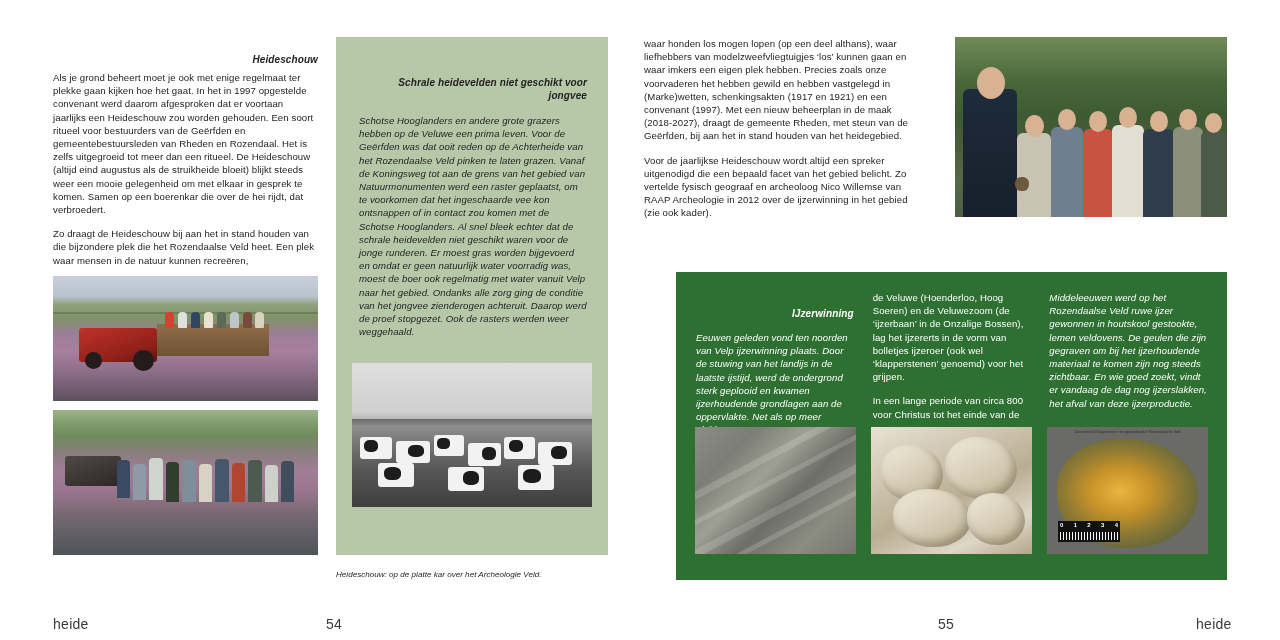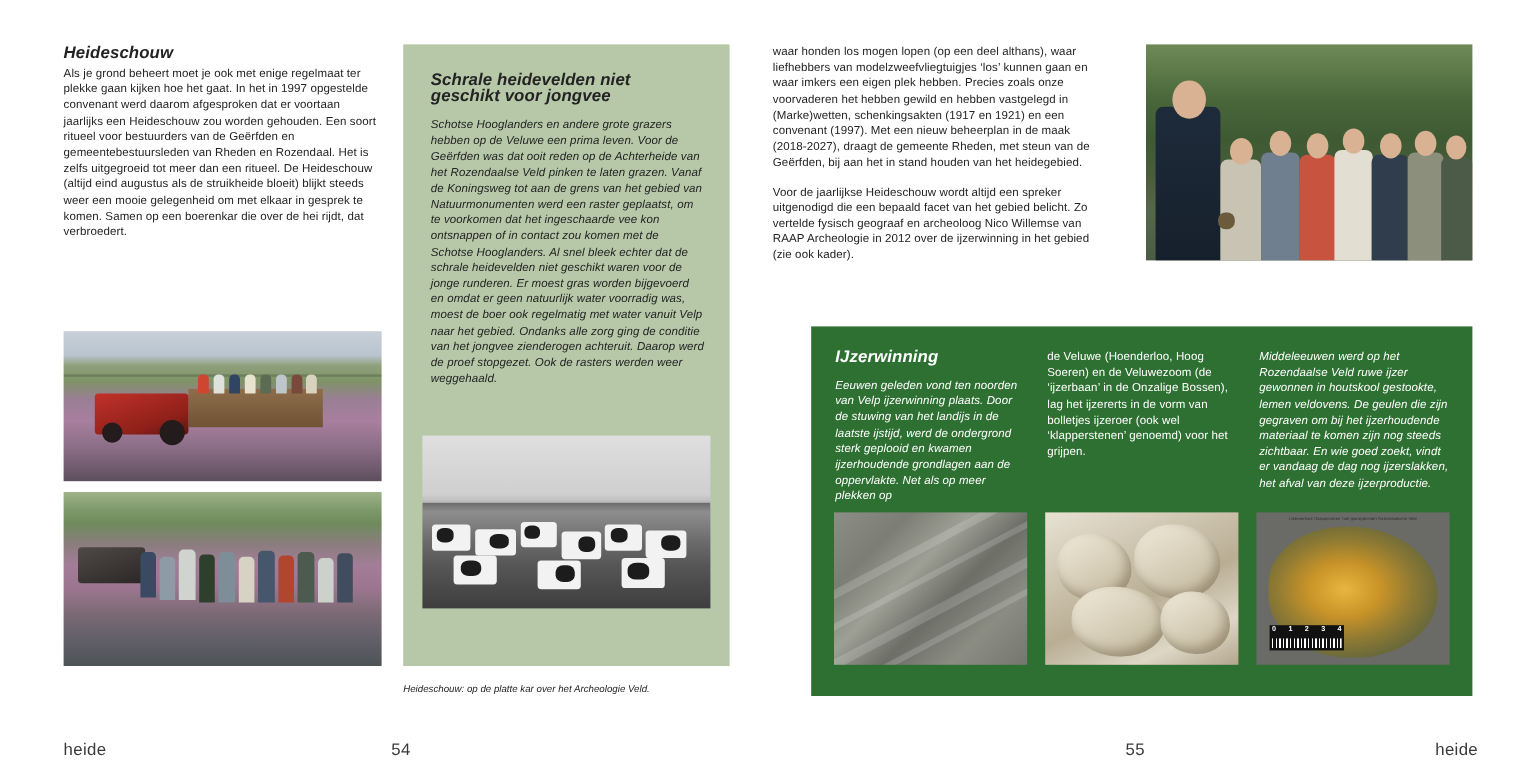--- a/index.html
+++ b/index.html
@@ -26,23 +26,24 @@
     font-size: 9.6px;
     line-height: 13.2px;
     text-align: left;
     color: #232323;
     letter-spacing: 0.01em;
   }
   .body-text p { margin: 0 0 11px 0; }
   .head-italic {
     font-style: italic;
     font-weight: bold;
-    font-size: 14px;
+    font-size: 10px;
     line-height: 13px;
-    margin: 0 0 5px 0;
+    margin: 16px 0 5px 0;
+    text-align: right;
   }
   .caption {
     font-style: italic;
     font-size: 8.1px;
     line-height: 11.2px;
     color: #242424;
   }
 
   
   .col {
@@ -218,20 +219,21 @@
   #cap-nico { left: 955px; top: 223px; width: 275px; }
 </style>
 </head>
 <body>
 
 <div class="spread">
 
   <div class="col body-text" id="col1">
     <div class="head-italic">Heideschouw</div>
     <p>Als je grond beheert moet je ook met enige regelmaat ter plekke gaan kijken hoe het gaat. In het in 1997 opgestelde convenant werd daarom afgesproken dat er voortaan jaarlijks een Heideschouw zou worden gehouden. Een soort ritueel voor bestuurders van de Geërfden en gemeentebestuursleden van Rheden en Rozendaal. Het is zelfs uitgegroeid tot meer dan een ritueel. De Heideschouw (altijd eind augustus als de struikheide bloeit) blijkt steeds weer een mooie gelegenheid om met elkaar in gesprek te komen. Samen op een boerenkar die over de hei rijdt, dat verbroedert.</p>
+    <p>Zo draagt de Heideschouw bij aan het in stand houden van die bijzondere plek die het Rozendaalse Veld heet. Een plek waar mensen in de natuur kunnen recreëren,</p>
   </div>
 
   <div class="photo" id="photo-heather-tractor">
     <div class="horizon"></div>
     <div class="cart">
       <div class="ppl" style="left:8px;  background:#d0452f;"></div>
       <div class="ppl" style="left:21px; background:#dfe2dc;"></div>
       <div class="ppl" style="left:34px; background:#2f4561;"></div>
       <div class="ppl" style="left:47px; background:#e8e3cf;"></div>
       <div class="ppl" style="left:60px; background:#5c6b53;"></div>
@@ -327,20 +329,21 @@
 
 
   <div id="box-ijzer">
     <div class="ijzer-cols">
       <div class="ijzer-col body-text" style="font-style:italic;">
         <div class="head-italic" style="margin-bottom:11px;">IJzerwinning</div>
         <p>Eeuwen geleden vond ten noorden van Velp ijzerwinning plaats. Door de stuwing van het landijs in de laatste ijstijd, werd de ondergrond sterk geplooid en kwamen ijzerhoudende grondlagen aan de oppervlakte. Net als op meer plekken op</p>
       </div>
       <div class="ijzer-col body-text" style="">
         <p>de Veluwe (Hoenderloo, Hoog Soeren) en de Veluwezoom (de ‘ijzerbaan’ in de Onzalige Bossen), lag het ijzererts in de vorm van bolletjes ijzeroer (ook wel ‘klapperstenen’ genoemd) voor het grijpen.</p>
+        <p>In een lange periode van circa 800 voor Christus tot het einde van de</p>
       </div>
       <div class="ijzer-col body-text" style="font-style:italic;">
         <p>Middeleeuwen werd op het Rozendaalse Veld ruwe ijzer gewonnen in houtskool gestookte, lemen veldovens. De geulen die zijn gegraven om bij het ijzerhoudende materiaal te komen zijn nog steeds zichtbaar. En wie goed zoekt, vindt er vandaag de dag nog ijzerslakken, het afval van deze ijzerproductie.</p>
       </div>
     </div>
 
     <div class="ijzer-photos">
       <div class="ph" id="photo-geul">
         <div class="stripe" style="left:-20px; top:20px;  width:210px; height:7px;"></div>
         <div class="stripe" style="left:-20px; top:48px;  width:210px; height:5px;"></div>

